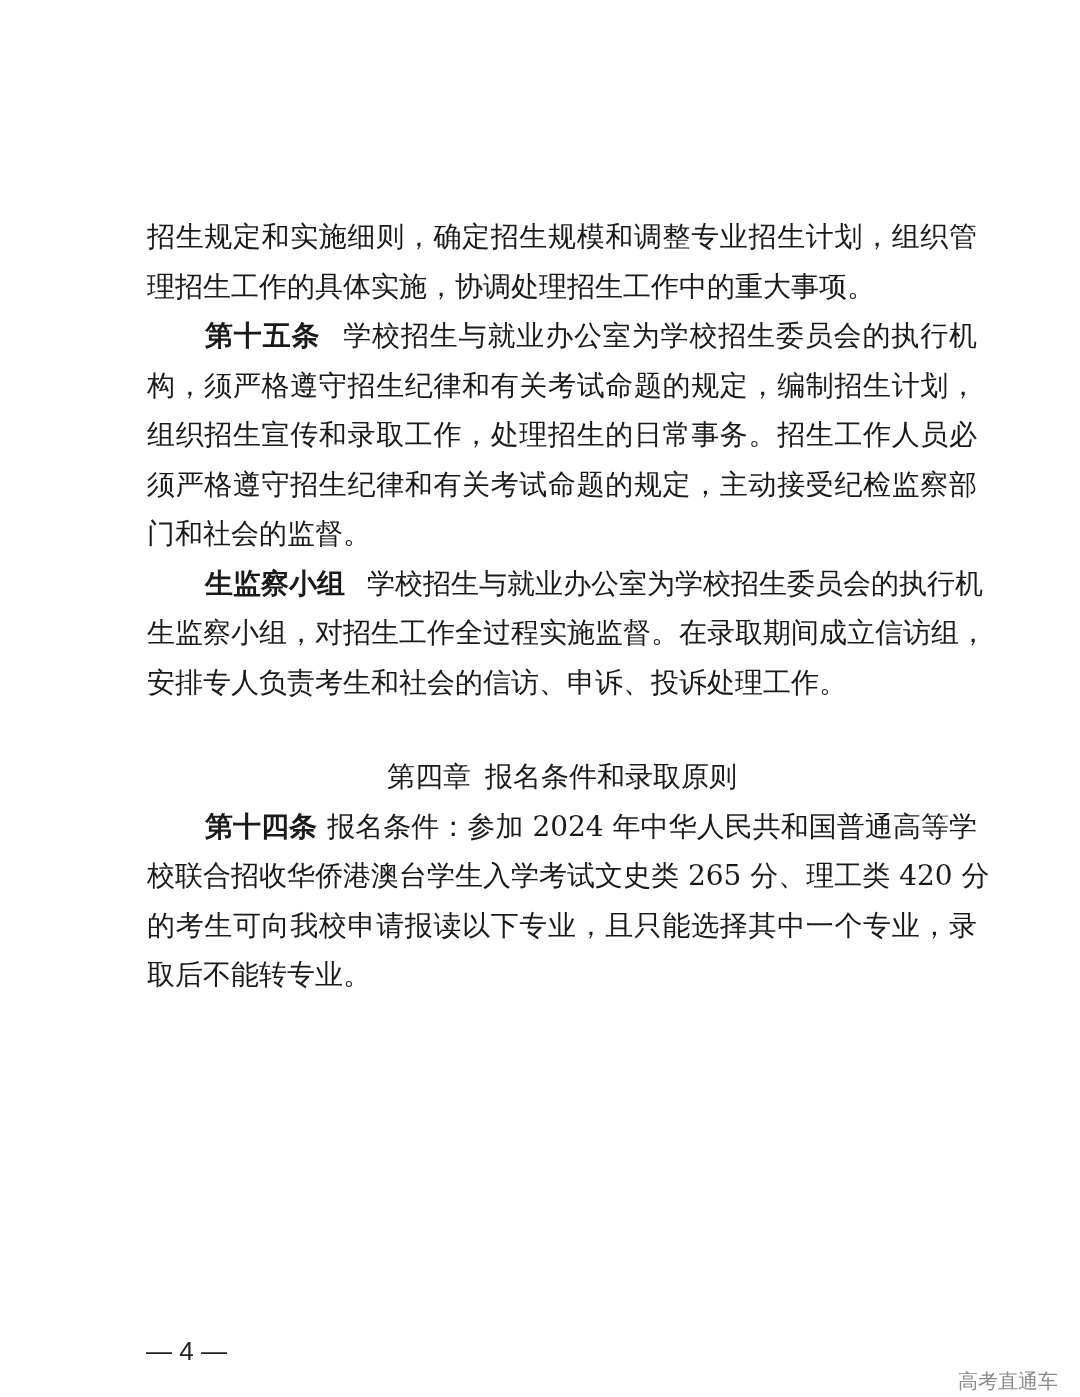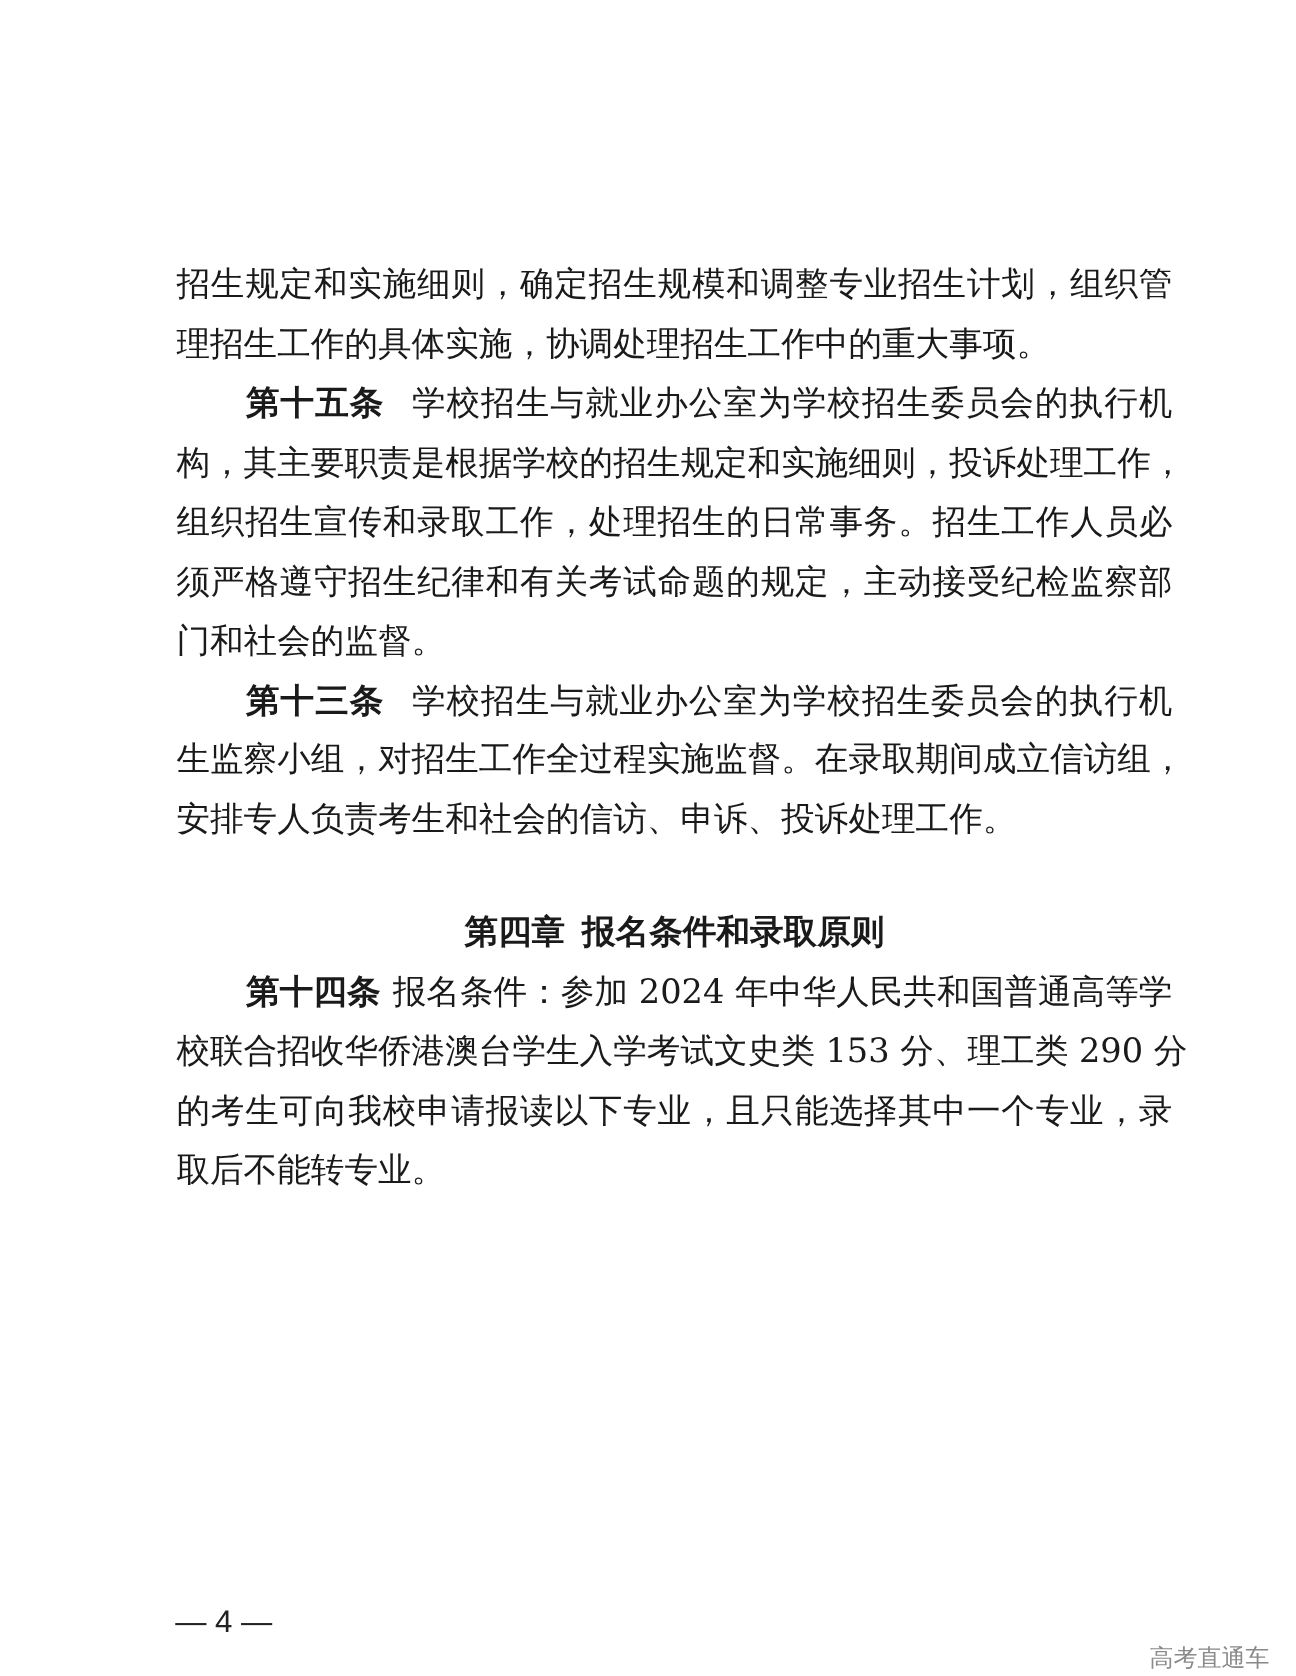--- a/index.html
+++ b/index.html
@@ -8,50 +8,50 @@
   .page { position: absolute; left: 16px; top: 0; width: 1080px; height: 1057px; background: #fff; margin-top: 22px; }
   .content { position: absolute; left: 131px; top: 190px; width: 830px; }
   .line { display: block; font-size: 28px; line-height: 49.5px; height: 49.5px;
           white-space: nowrap; text-align: justify; text-align-last: justify; letter-spacing: 0; }
   .line.last { text-align-last: left; }
   .indent { padding-left: 58px; }
   .article-no { font-weight: bold; font-family: "DejaVu Sans", "Liberation Sans", sans-serif; }
   .gap { display: inline-block; width: 22px; }
   .gap-sm { display: inline-block; width: 10px; }
   .chapter { display: block; text-align: center; font-size: 28px; line-height: 49.5px; height: 49.5px;
-             font-family: "DejaVu Sans", "Liberation Sans", sans-serif; margin-top: 45px; font-weight: bold; }
+             font-family: "DejaVu Sans", "Liberation Sans", sans-serif; margin-top: 45px; }
   .chapter .sp { display: inline-block; width: 14px; }
   .page-number { position: absolute; left: 130px; top: 1314px; font-size: 26px;
                  font-family: "Liberation Sans", "DejaVu Sans", sans-serif; color: #222; }
   .watermark { position: absolute; left: 942px; top: 1346px; font-size: 20px; color: #8a8a8a;
                font-family: "DejaVu Sans", "Liberation Sans", sans-serif; }
 </style>
 </head>
 <body>
 
 <div class="page">
   <div class="content">
 
     <span class="line">招生规定和实施细则，确定招生规模和调整专业招生计划，组织管</span>
     <span class="line last">理招生工作的具体实施，协调处理招生工作中的重大事项。</span>
 
     <span class="line indent"><span class="article-no">第十五条</span><span class="gap"></span><span>学校招生与就业办公室为学校招生委员会的执行机</span></span>
-    <span class="line">构，其主要职责是根据学校的招生规定和实施细则，投诉处理工作，</span>
+    <span class="line">构，须严格遵守招生纪律和有关考试命题的规定，编制招生计划，</span>
     <span class="line">组织招生宣传和录取工作，处理招生的日常事务。招生工作人员必</span>
     <span class="line">须严格遵守招生纪律和有关考试命题的规定，主动接受纪检监察部</span>
     <span class="line last">门和社会的监督。</span>
 
-    <span class="line indent"><span class="article-no">第十三条</span><span class="gap"></span><span>学校招生与就业办公室为学校招生委员会的执行机</span></span>
+    <span class="line indent"><span class="article-no">生监察小组</span><span class="gap"></span><span>学校招生与就业办公室为学校招生委员会的执行机</span></span>
     <span class="line">生监察小组，对招生工作全过程实施监督。在录取期间成立信访组，</span>
     <span class="line last">安排专人负责考生和社会的信访、申诉、投诉处理工作。</span>
 
     <span class="chapter"><span>第四章</span><span class="sp"></span><span>报名条件和录取原则</span></span>
 
     <span class="line indent"><span class="article-no">第十四条</span><span class="gap-sm"></span><span>报名条件：参加 2024 年中华人民共和国普通高等学</span></span>
 
-    <span class="line">校联合招收华侨港澳台学生入学考试文史类 153 分、理工类 290 分</span>
+    <span class="line">校联合招收华侨港澳台学生入学考试文史类 265 分、理工类 420 分</span>
     <span class="line">的考生可向我校申请报读以下专业，且只能选择其中一个专业，录</span>
     <span class="line last">取后不能转专业。</span>
   </div>
 
   <div class="page-number">— 4 —</div>
   <div class="watermark">高考直通车</div>
 </div>
 
 </body></html>

